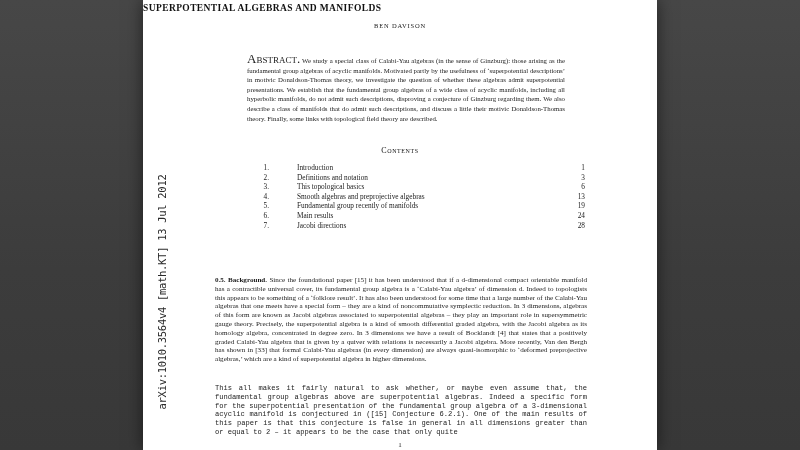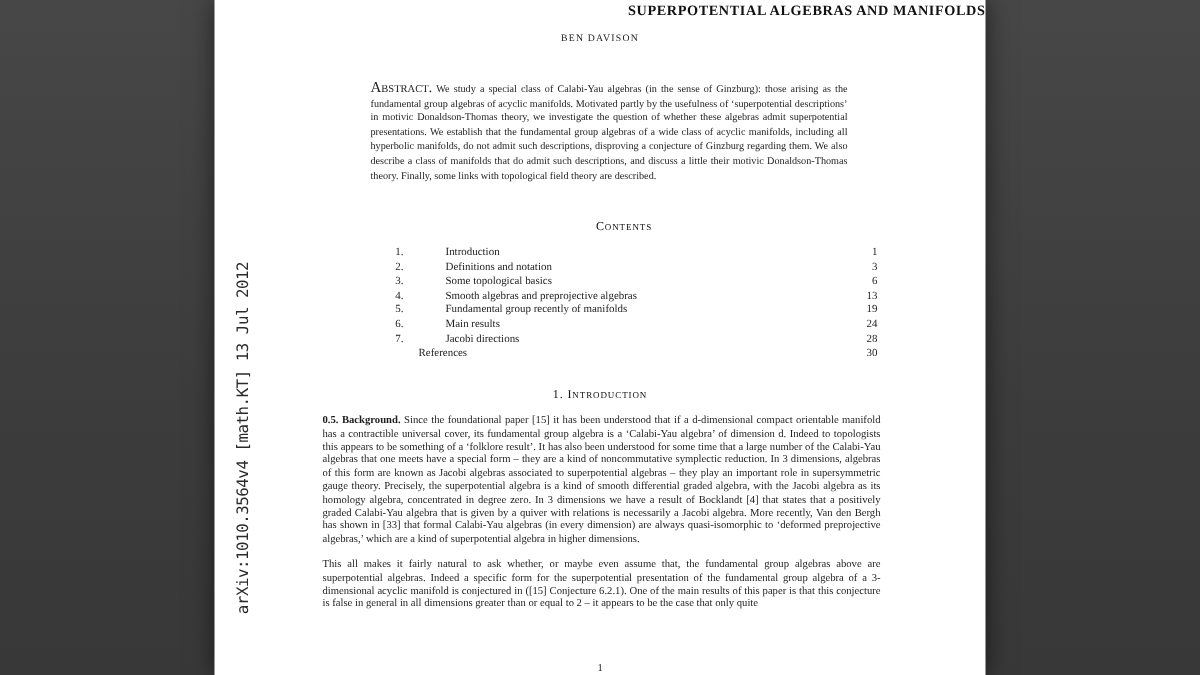--- a/index.html
+++ b/index.html
@@ -21,37 +21,37 @@
     position: absolute; left: 162px; top: 292px;
     transform: translate(-50%, -50%) rotate(-90deg);
     white-space: nowrap;
     font-family: "DejaVu Sans Mono", monospace;
     font-size: 10.5px; letter-spacing: -0.3px;
     color: #2a2a2a;
   }
 
   .paper-title {
     position: absolute; top: 3px; left: 0; width: 100%;
-    text-align: right; font-weight: bold; font-size: 9.5px;
-    letter-spacing: 0.4px; color: #111; padding-left: 35px;
+    text-align: left; font-weight: bold; font-size: 9.5px;
+    letter-spacing: 0.4px; color: #111;
   }
 
   .paper-author {
     position: absolute; top: 22px; left: 0; width: 100%;
     text-align: center; font-size: 6.5px; letter-spacing: 0.8px; color: #222;
   }
 
   .abstract {
     position: absolute; top: 54px; left: 104px; width: 318px;
     font-size: 6.8px; line-height: 9.6px; text-align: justify; color: #222;
   }
-  .abstract-label { font-variant: small-caps; font-size: 10px; }
+  .abstract-label { font-variant: small-caps; font-size: 13px; }
 
   .contents-heading {
-    position: absolute; top: 146px; left: 16px; width: 100%;
+    position: absolute; top: 146px; left: 0; width: 100%;
     text-align: center; font-variant: small-caps; font-size: 8px;
     letter-spacing: 0.6px; color: #111;
   }
 
   .toc {
     position: absolute; top: 163px; left: 112px; width: 330px;
     font-size: 7.3px; color: #1c1c1c;
   }
   .toc-row { display: flex; align-items: baseline; line-height: 9.6px; cursor: pointer; }
   .toc-num { min-width: 14px; text-align: right; margin-right: 4px; }
@@ -62,21 +62,21 @@
   .section-heading {
     position: absolute; top: 258px; left: 0; width: 100%;
     text-align: center; font-variant: small-caps; font-size: 8px;
     letter-spacing: 0.6px; color: #111;
   }
 
   .body-text {
     position: absolute; top: 276px; left: 72px; width: 372px;
     font-size: 7.1px; line-height: 8.8px; text-align: justify; color: #1c1c1c;
   }
-  .body-text p + p { margin-top: 8px; }
+  .body-text p + p { margin-top: 20px; font-family: Liberation Mono, monospace; }
   .run-in-label { font-weight: bold; }
 
   .page-number {
     position: absolute; top: 441px; left: 0; width: 100%;
     text-align: center; font-size: 7px; color: #222;
   }
 </style>
 </head>
 <body>
 
@@ -102,21 +102,21 @@
         <span class="toc-page">1</span>
       </div>
       <div class="toc-row">
         <span class="toc-num">2.</span>
         <span class="toc-label">Definitions and notation</span>
         <span class="toc-fill"></span>
         <span class="toc-page">3</span>
       </div>
       <div class="toc-row">
         <span class="toc-num">3.</span>
-        <span class="toc-label">Some topological basics</span>
+        <span class="toc-label">This topological basics</span>
         <span class="toc-fill"></span>
         <span class="toc-page">6</span>
       </div>
       <div class="toc-row">
         <span class="toc-num">4.</span>
         <span class="toc-label">Smooth algebras and preprojective algebras</span>
         <span class="toc-fill"></span>
         <span class="toc-page">13</span>
       </div>
       <div class="toc-row">
@@ -130,29 +130,22 @@
         <span class="toc-label">Main results</span>
         <span class="toc-fill"></span>
         <span class="toc-page">24</span>
       </div>
       <div class="toc-row">
         <span class="toc-num">7.</span>
         <span class="toc-label">Jacobi directions</span>
         <span class="toc-fill"></span>
         <span class="toc-page">28</span>
       </div>
-      <div class="toc-row no-num">
-
-        <span class="toc-label">References</span>
-        <span class="toc-fill"></span>
-        <span class="toc-page">30</span>
-      </div>
     </div>
 
-    <div class="section-heading">1. Introduction</div>
 
     <div class="body-text">
       <p>
         <span class="run-in-label">0.5. Background.</span>
         <span>Since the foundational paper [15] it has been understood that if a d-dimensional compact orientable manifold has a contractible universal cover, its fundamental group algebra is a ‘Calabi-Yau algebra’ of dimension d. Indeed to topologists this appears to be something of a ‘folklore result’. It has also been understood for some time that a large number of the Calabi-Yau algebras that one meets have a special form – they are a kind of noncommutative symplectic reduction. In 3 dimensions, algebras of this form are known as Jacobi algebras associated to superpotential algebras – they play an important role in supersymmetric gauge theory. Precisely, the superpotential algebra is a kind of smooth differential graded algebra, with the Jacobi algebra as its homology algebra, concentrated in degree zero. In 3 dimensions we have a result of Bocklandt [4] that states that a positively graded Calabi-Yau algebra that is given by a quiver with relations is necessarily a Jacobi algebra. More recently, Van den Bergh has shown in [33] that formal Calabi-Yau algebras (in every dimension) are always quasi-isomorphic to ‘deformed preprojective algebras,’ which are a kind of superpotential algebra in higher dimensions.</span>
       </p>
       <p>This all makes it fairly natural to ask whether, or maybe even assume that, the fundamental group algebras above are superpotential algebras. Indeed a specific form for the superpotential presentation of the fundamental group algebra of a 3-dimensional acyclic manifold is conjectured in ([15] Conjecture 6.2.1). One of the main results of this paper is that this conjecture is false in general in all dimensions greater than or equal to 2 – it appears to be the case that only quite</p>
     </div>
 
     <div class="page-number">1</div>

